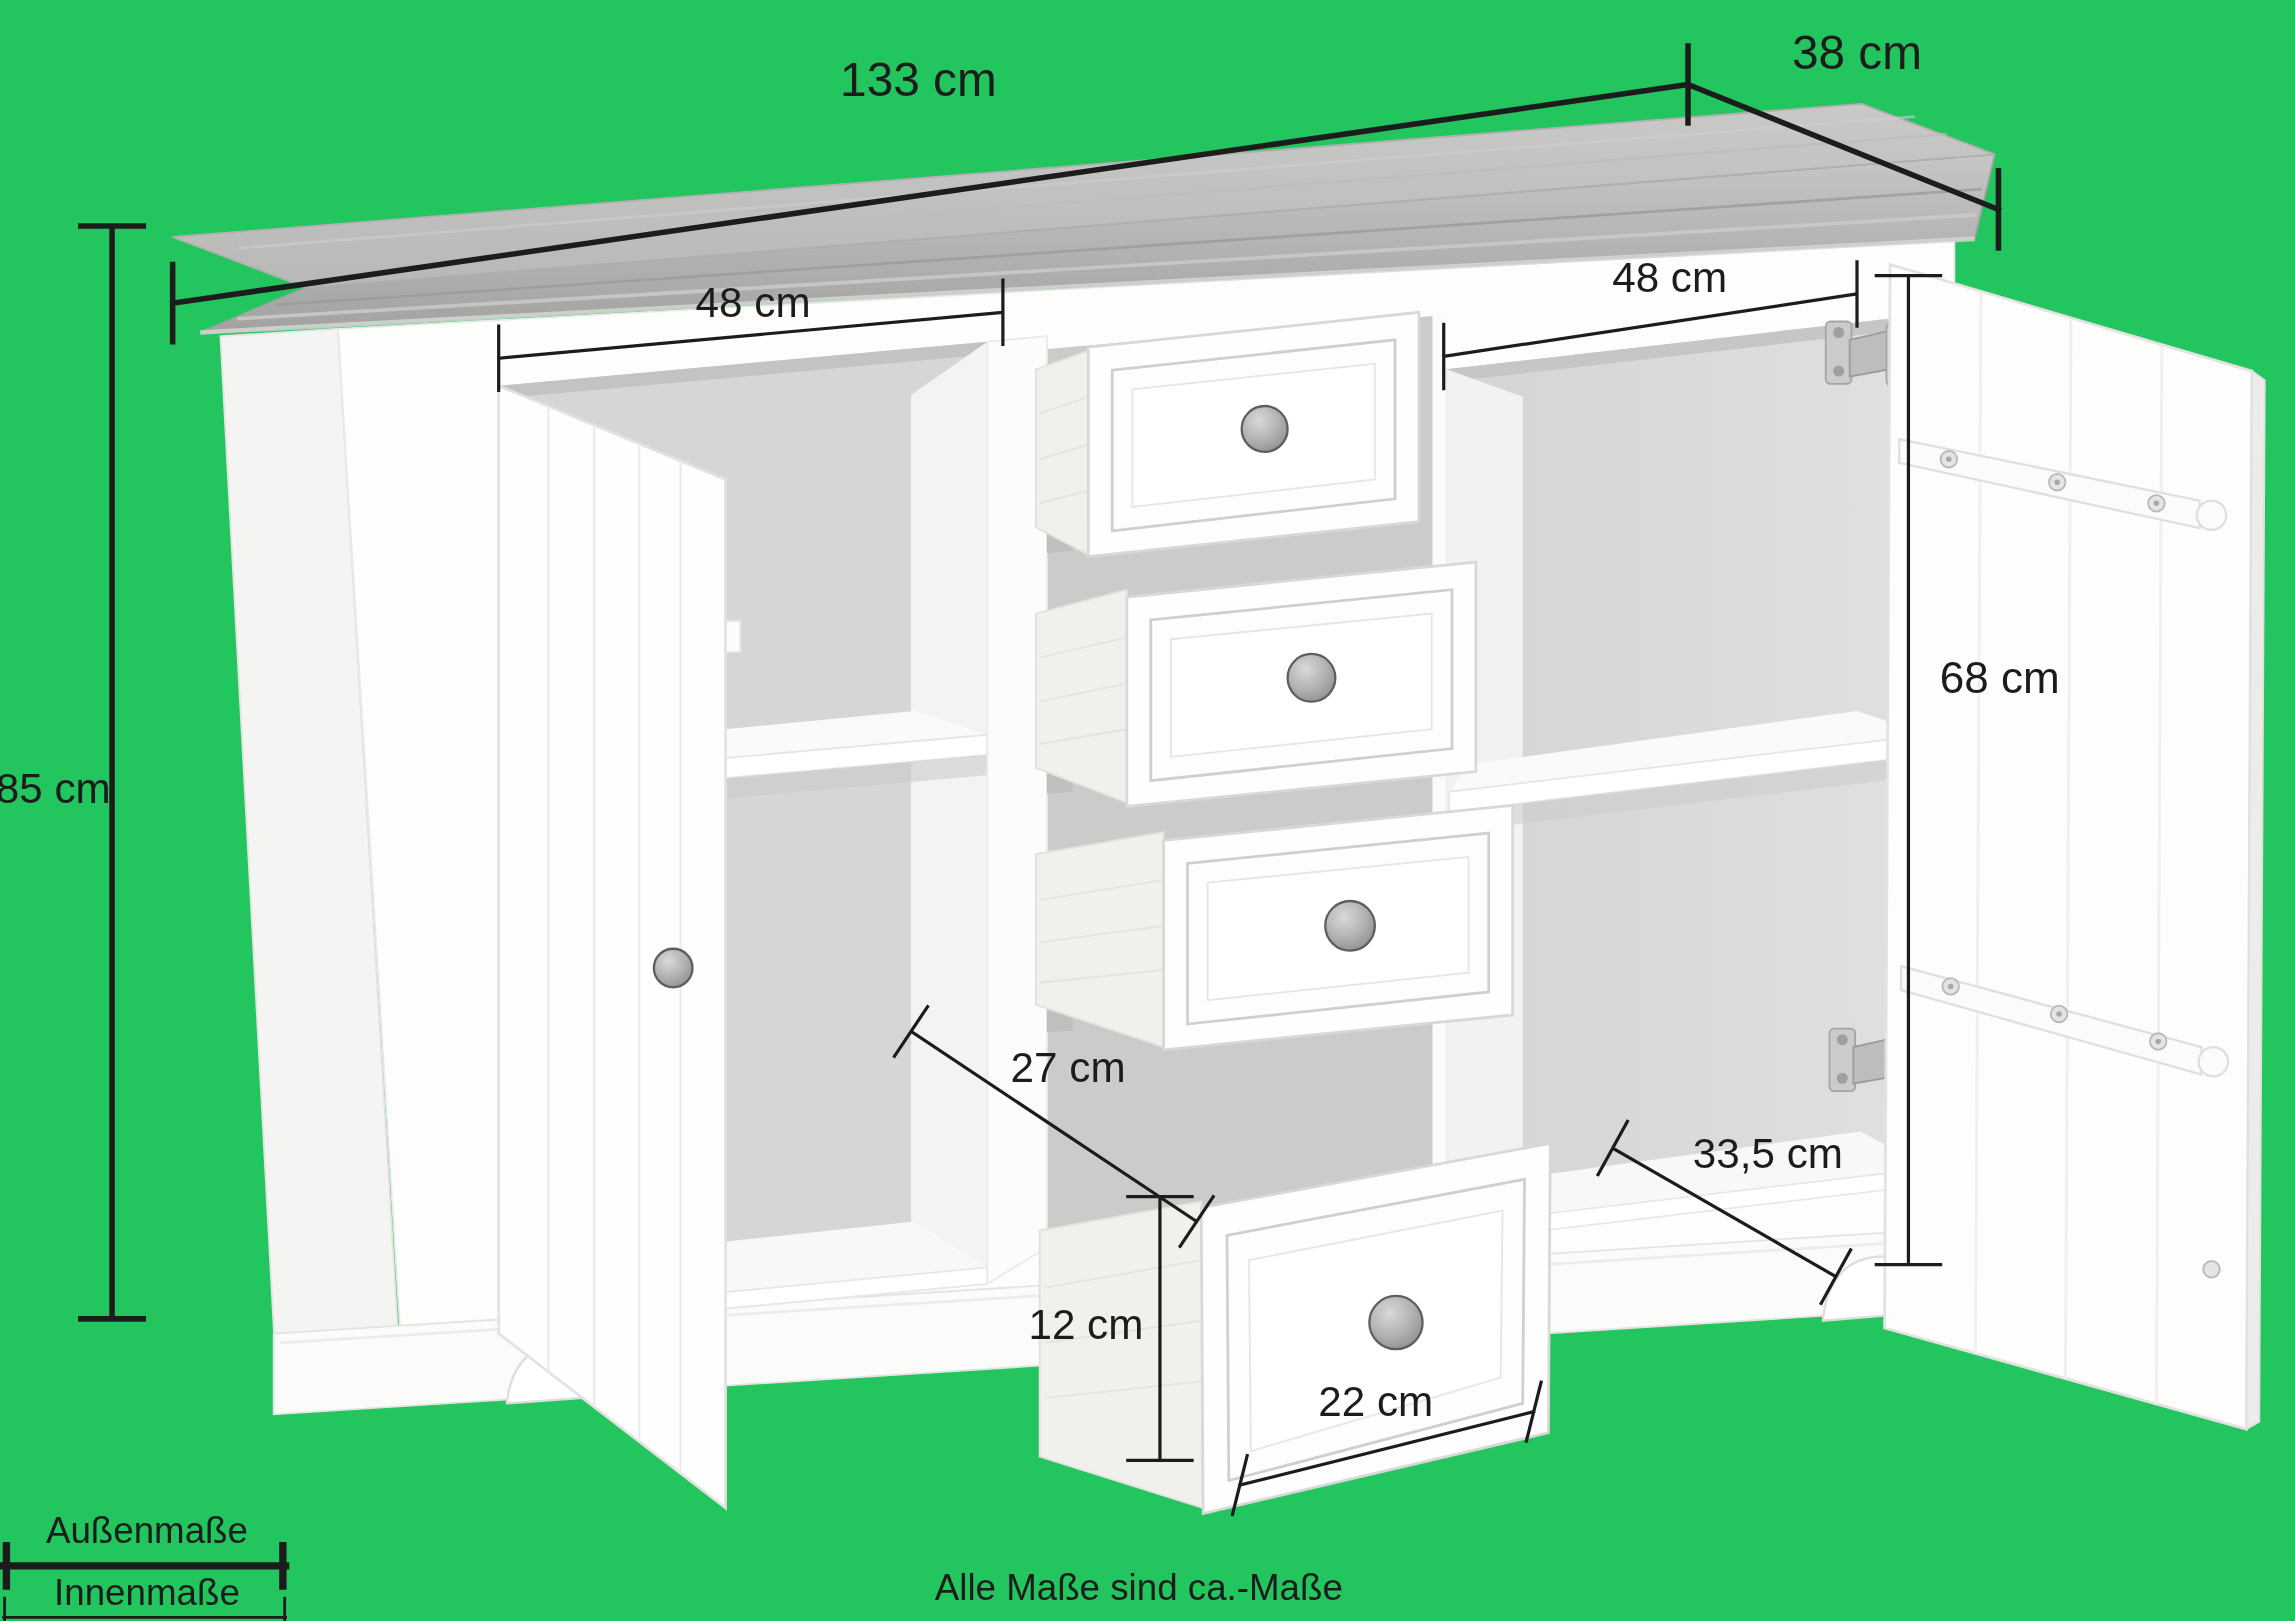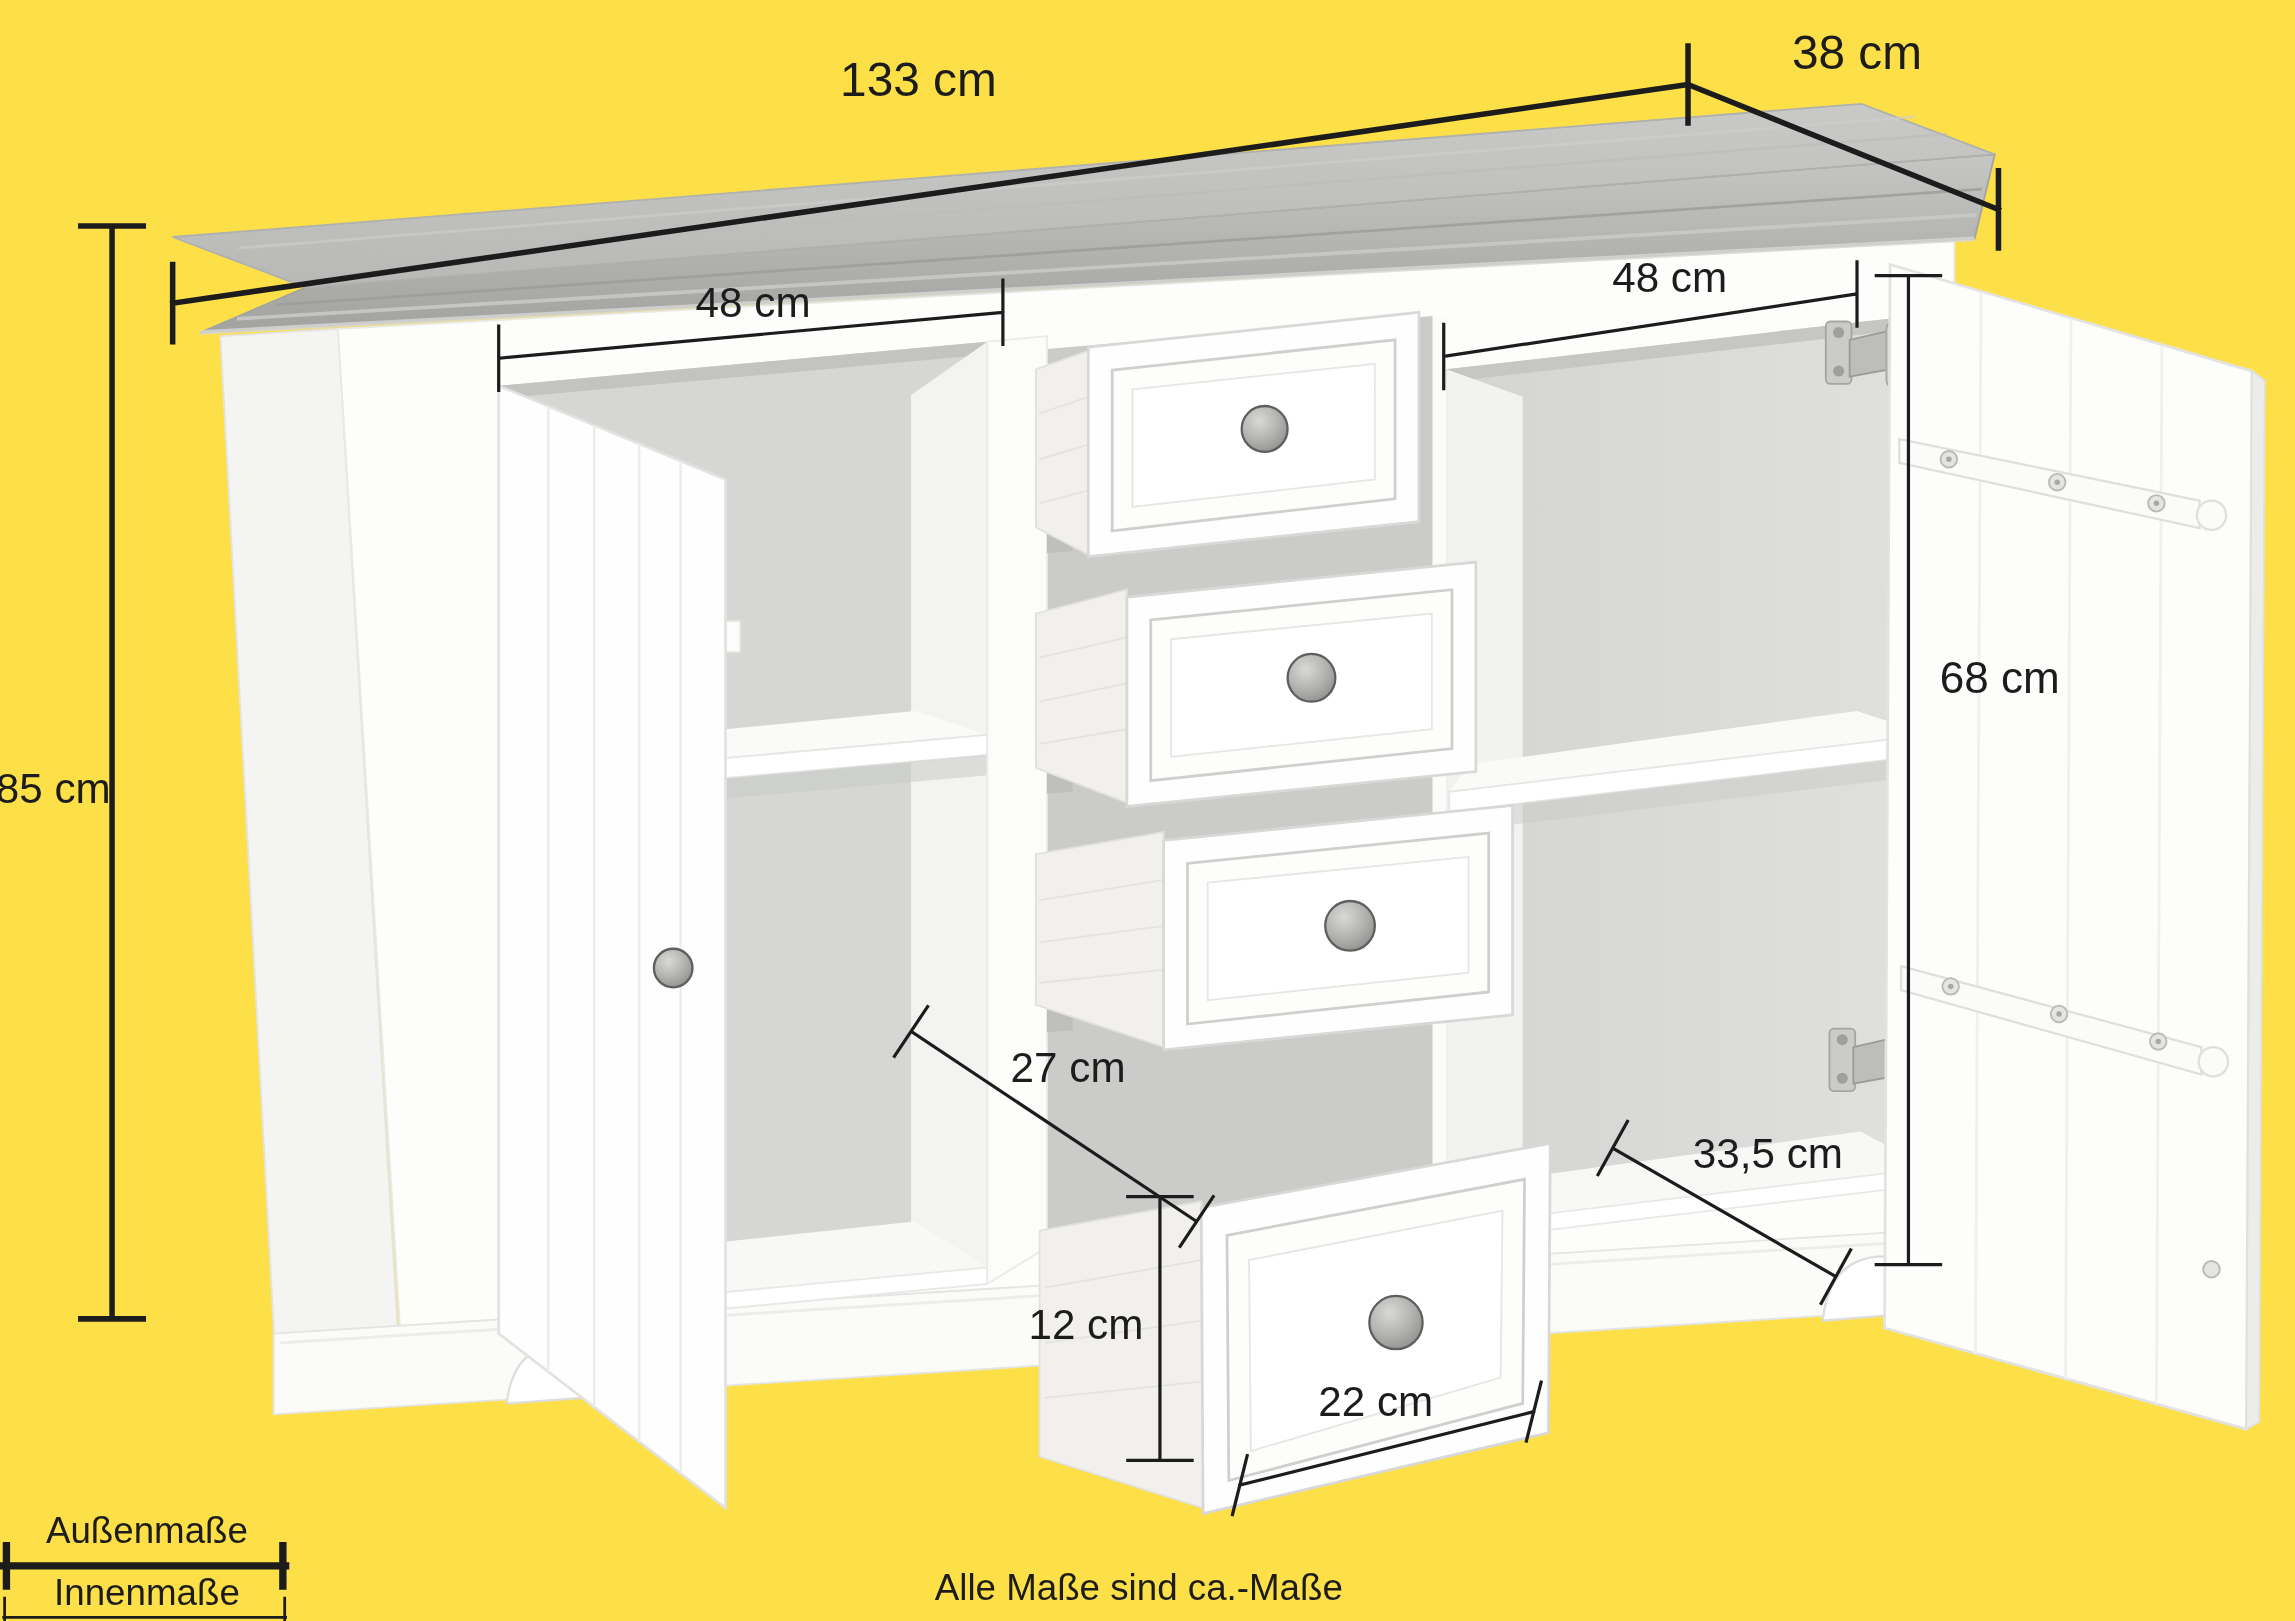--- a/index.html
+++ b/index.html
@@ -1,17 +1,17 @@
 <!DOCTYPE html>
 <html style="font-size:14.7px"><head>
 <meta charset="utf-8">
 <style>
   html,body{margin:0;padding:0;background:#ffffff;}
   body{font-family:"Liberation Sans","DejaVu Sans",sans-serif;}
-  .stage{position:relative;width:2296px;height:1622px;background:#fde047;overflow:hidden;text-decoration:underline;}
+  .stage{position:relative;width:2296px;height:1622px;background:#22c55e;overflow:hidden;text-decoration:underline;}
   svg{display:block;}
   text{fill:#1c1c1c;font-family:"Liberation Sans","DejaVu Sans",sans-serif;}
   .dim-label{font-size:46px;}
   .dim-label-lg{font-size:52px;}
   .dim-label-md{font-size:48px;}
   .legend-label{font-size:40px;}
   .note-label{font-size:40px;}
   .dim-line{stroke:#1c1c1c;stroke-width:3.5;fill:none;stroke-linecap:square;}
   .dim-line-outer{stroke:#1c1c1c;stroke-width:6;fill:none;stroke-linecap:square;}
   .legend-line-thick{stroke:#1c1c1c;stroke-width:8;fill:none;stroke-linecap:square;}

